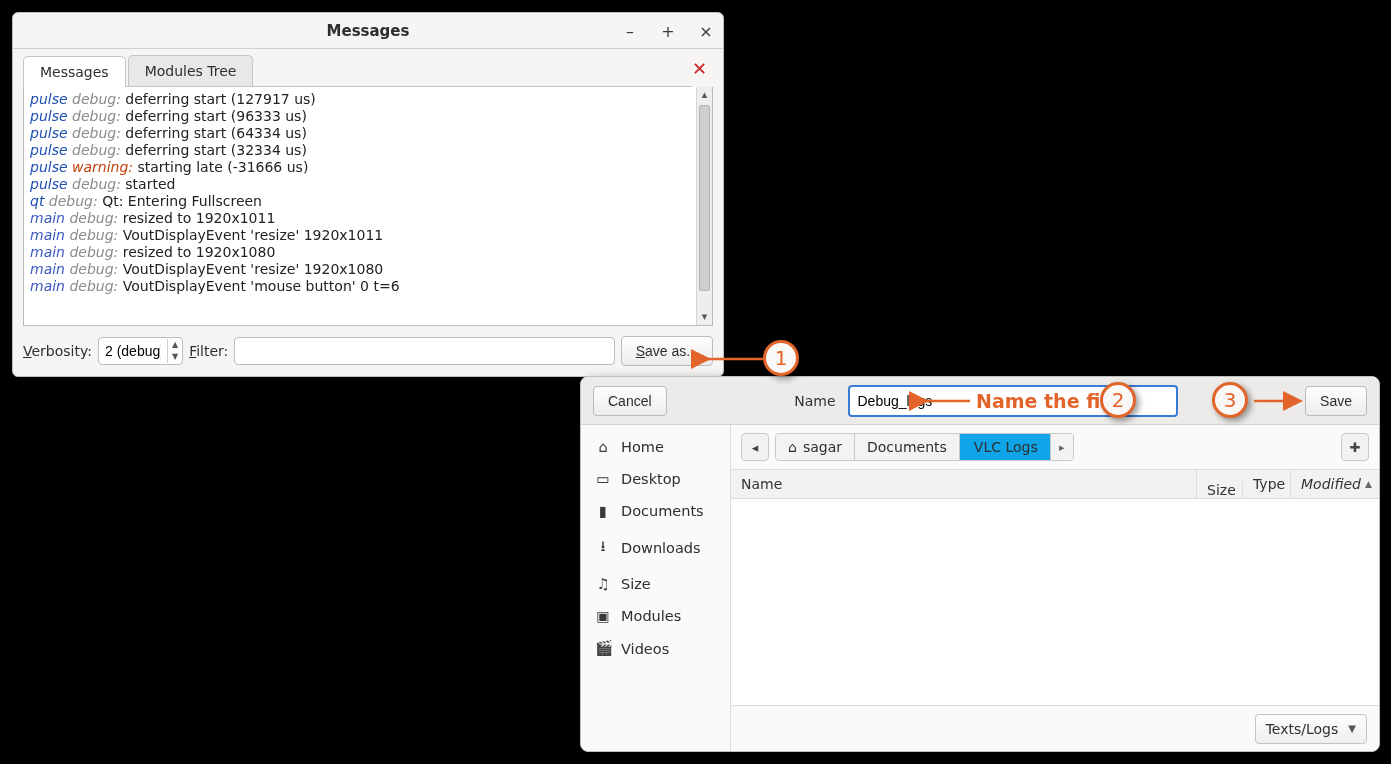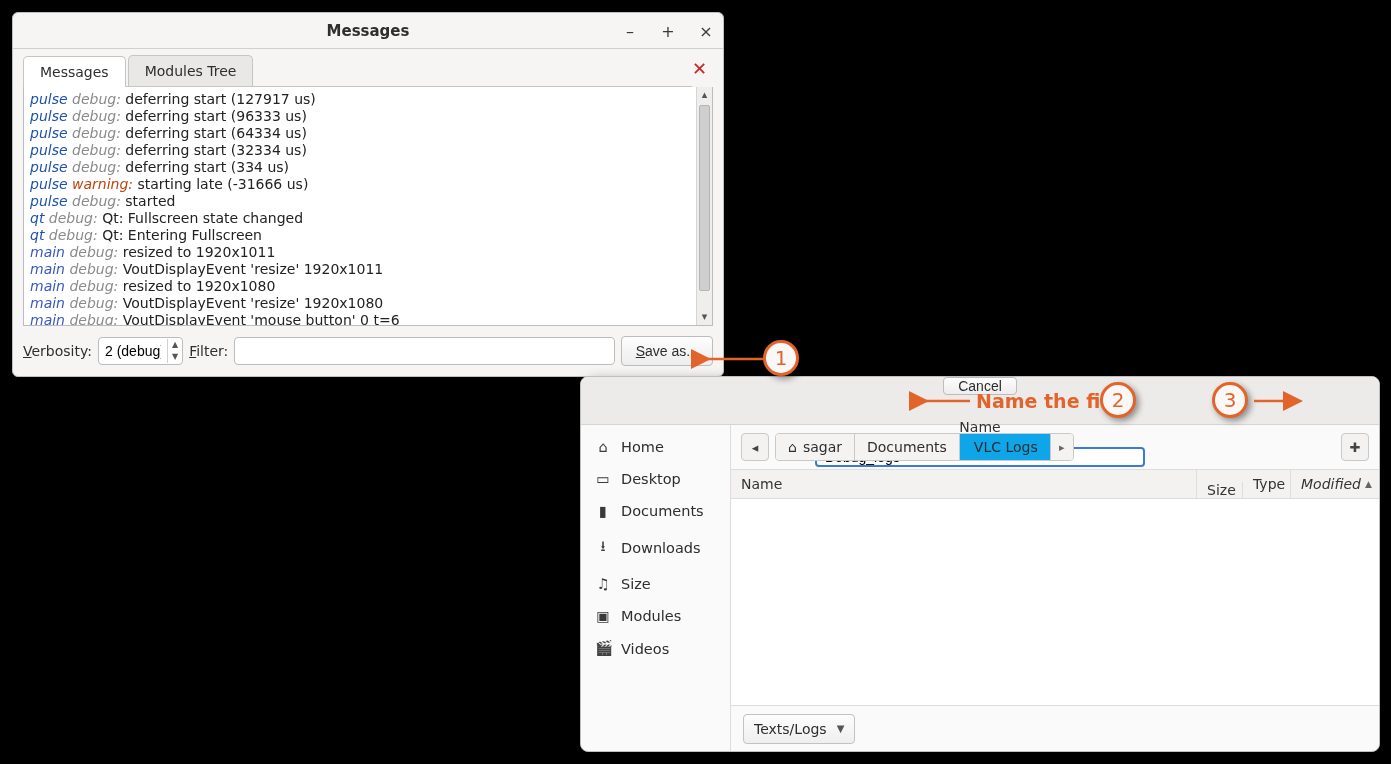--- a/index.html
+++ b/index.html
@@ -30,21 +30,21 @@
   .bottom-bar{display:flex;align-items:center;gap:6px;padding:10px;}
   .bottom-bar label{font-size:14px;}
   .spin{display:flex;align-items:center;border:1px solid #bcbcbc;border-radius:4px;background:#fff;height:28px;}
   .spin input{border:none;width:68px;padding:0 6px;font-size:14px;background:transparent;outline:none;}
   .spin .arrows{display:flex;flex-direction:column;border-left:1px solid #d0d0d0;}
   .spin .arrows span{font-size:8px;line-height:10px;padding:1px 4px;cursor:pointer;color:#555;}
   .filter-input{flex:1;height:28px;border:1px solid #bcbcbc;border-radius:4px;background:#fff;padding:0 6px;outline:none;}
   .btn{height:30px;padding:0 14px;border:1px solid #bcbcbc;border-radius:4px;background:linear-gradient(#fdfdfd,#eeeded);cursor:pointer;font-size:14px;color:#2e2e2e;}
   
   .file-win{position:absolute;left:580px;top:376px;width:800px;height:376px;background:#fafafa;border:1px solid #bfbfbf;border-radius:8px;box-shadow:6px 6px 14px rgba(0,0,0,.55);display:flex;flex-direction:column;}
-  .fd-top{height:48px;background:#ecebe9;border-bottom:1px solid #d4d4d4;border-radius:8px 8px 0 0;display:flex;align-items:center;padding:0 12px;gap:12px;flex-direction:column;}
+  .fd-top{height:48px;background:#ecebe9;border-bottom:1px solid #d4d4d4;border-radius:8px 8px 0 0;display:flex;align-items:center;padding:0 12px;gap:12px;}
   .fd-top .spacer{flex:1;}
   .name-label{font-size:14px;color:#333;}
   .name-input{width:330px;height:32px;border:2px solid #3a7bd5;border-radius:4px;background:#fff;padding:0 8px;font-size:14px;outline:none;}
   .fd-body{flex:1;display:flex;min-height:0;}
   .places{width:150px;border-right:1px solid #ddd;padding:6px 0;}
   .place{display:flex;align-items:center;gap:10px;padding:8px 14px;cursor:pointer;font-size:14.5px;}
   .place .ico{width:16px;text-align:center;color:#3a3a3a;}
   .main-col{flex:1;display:flex;flex-direction:column;}
   .path-row{display:flex;align-items:center;gap:6px;padding:8px 10px;}
   .nav-btn{width:28px;height:28px;border:1px solid #c9c9c9;border-radius:4px;background:#f3f2f1;display:flex;align-items:center;justify-content:center;cursor:pointer;font-size:13px;color:#444;}
@@ -55,21 +55,21 @@
   .crumb-arrow{width:22px;display:flex;align-items:center;justify-content:center;font-size:11px;color:#666;background:#f4f3f2;}
   .newf-btn{margin-left:auto;}
   .list-head{display:flex;border-top:1px solid #ddd;border-bottom:1px solid #ddd;background:#f3f2f1;height:30px;align-items:stretch;font-size:14px;color:#333;}
   .col{display:flex;align-items:center;padding:0 10px;border-right:1px solid #ddd;cursor:pointer;}
   .col.name{flex:1;}
   .col.size{width:46px;margin-top:12px;}
   .col.type{width:48px;}
   .col.mod{width:88px;border-right:none;gap:4px;}
   .sort-ind{font-size:9px;color:#666;}
   .list-body{flex:1;background:#fff;}
-  .fd-foot{height:46px;border-top:1px solid #ddd;display:flex;align-items:center;padding:0 12px;}
+  .fd-foot{height:46px;border-top:1px solid #ddd;display:flex;align-items:center;justify-content:flex-end;padding:0 12px;}
   .combo{height:30px;border:1px solid #c2c2c2;border-radius:4px;background:linear-gradient(#fdfdfd,#efefef);display:flex;align-items:center;padding:0 10px;gap:10px;cursor:pointer;font-size:14px;}
   .combo .caret{font-size:10px;color:#555;}
   .ul{text-decoration:underline;}
   
   .ann{position:absolute;pointer-events:none;}
   .ann-circle{width:36px;height:36px;border:3px solid #e3642b;border-radius:50%;display:flex;align-items:center;justify-content:center;color:#e3642b;font-size:20px;font-weight:400;background:#faf8f7;box-shadow:3px 3px 6px rgba(0,0,0,.4);}
   .ann-text{color:#e3642b;font-weight:700;font-size:19px;}
   svg.arrow{position:absolute;overflow:visible;pointer-events:none;}
 </style>
 </head>
@@ -92,24 +92,22 @@
     </div>
     <span class="close-x">✕</span>
   </div>
 
   <div class="log-frame">
     <div class="log-body" id="log-body">
         <div class="log-line"><span class="mod pulse">pulse</span><span class="lvl"> debug: </span><span class="msg-text">deferring start (127917 us)</span></div>
         <div class="log-line"><span class="mod pulse">pulse</span><span class="lvl"> debug: </span><span class="msg-text">deferring start (96333 us)</span></div>
         <div class="log-line"><span class="mod pulse">pulse</span><span class="lvl"> debug: </span><span class="msg-text">deferring start (64334 us)</span></div>
         <div class="log-line"><span class="mod pulse">pulse</span><span class="lvl"> debug: </span><span class="msg-text">deferring start (32334 us)</span></div>
-        <div class="log-line"><span class="mod pulse">pulse</span><span class="lvl"> debug: </span><span class="msg-text">deferring start (334 us)</span></div>
         <div class="log-line"><span class="mod pulse">pulse</span><span class="lvl warn"> warning: </span><span class="msg-text">starting late (-31666 us)</span></div>
         <div class="log-line"><span class="mod pulse">pulse</span><span class="lvl"> debug: </span><span class="msg-text">started</span></div>
-        <div class="log-line"><span class="mod qt">qt</span><span class="lvl"> debug: </span><span class="msg-text">Qt: Fullscreen state changed</span></div>
         <div class="log-line"><span class="mod qt">qt</span><span class="lvl"> debug: </span><span class="msg-text">Qt: Entering Fullscreen</span></div>
         <div class="log-line"><span class="mod main">main</span><span class="lvl"> debug: </span><span class="msg-text">resized to 1920x1011</span></div>
         <div class="log-line"><span class="mod main">main</span><span class="lvl"> debug: </span><span class="msg-text">VoutDisplayEvent 'resize' 1920x1011</span></div>
         <div class="log-line"><span class="mod main">main</span><span class="lvl"> debug: </span><span class="msg-text">resized to 1920x1080</span></div>
         <div class="log-line"><span class="mod main">main</span><span class="lvl"> debug: </span><span class="msg-text">VoutDisplayEvent 'resize' 1920x1080</span></div>
         <div class="log-line"><span class="mod main">main</span><span class="lvl"> debug: </span><span class="msg-text">VoutDisplayEvent 'mouse button' 0 t=6</span></div>
       </div>
     <div class="scroll">
       <div class="arr">▴</div>
       <div class="thumb"></div>

